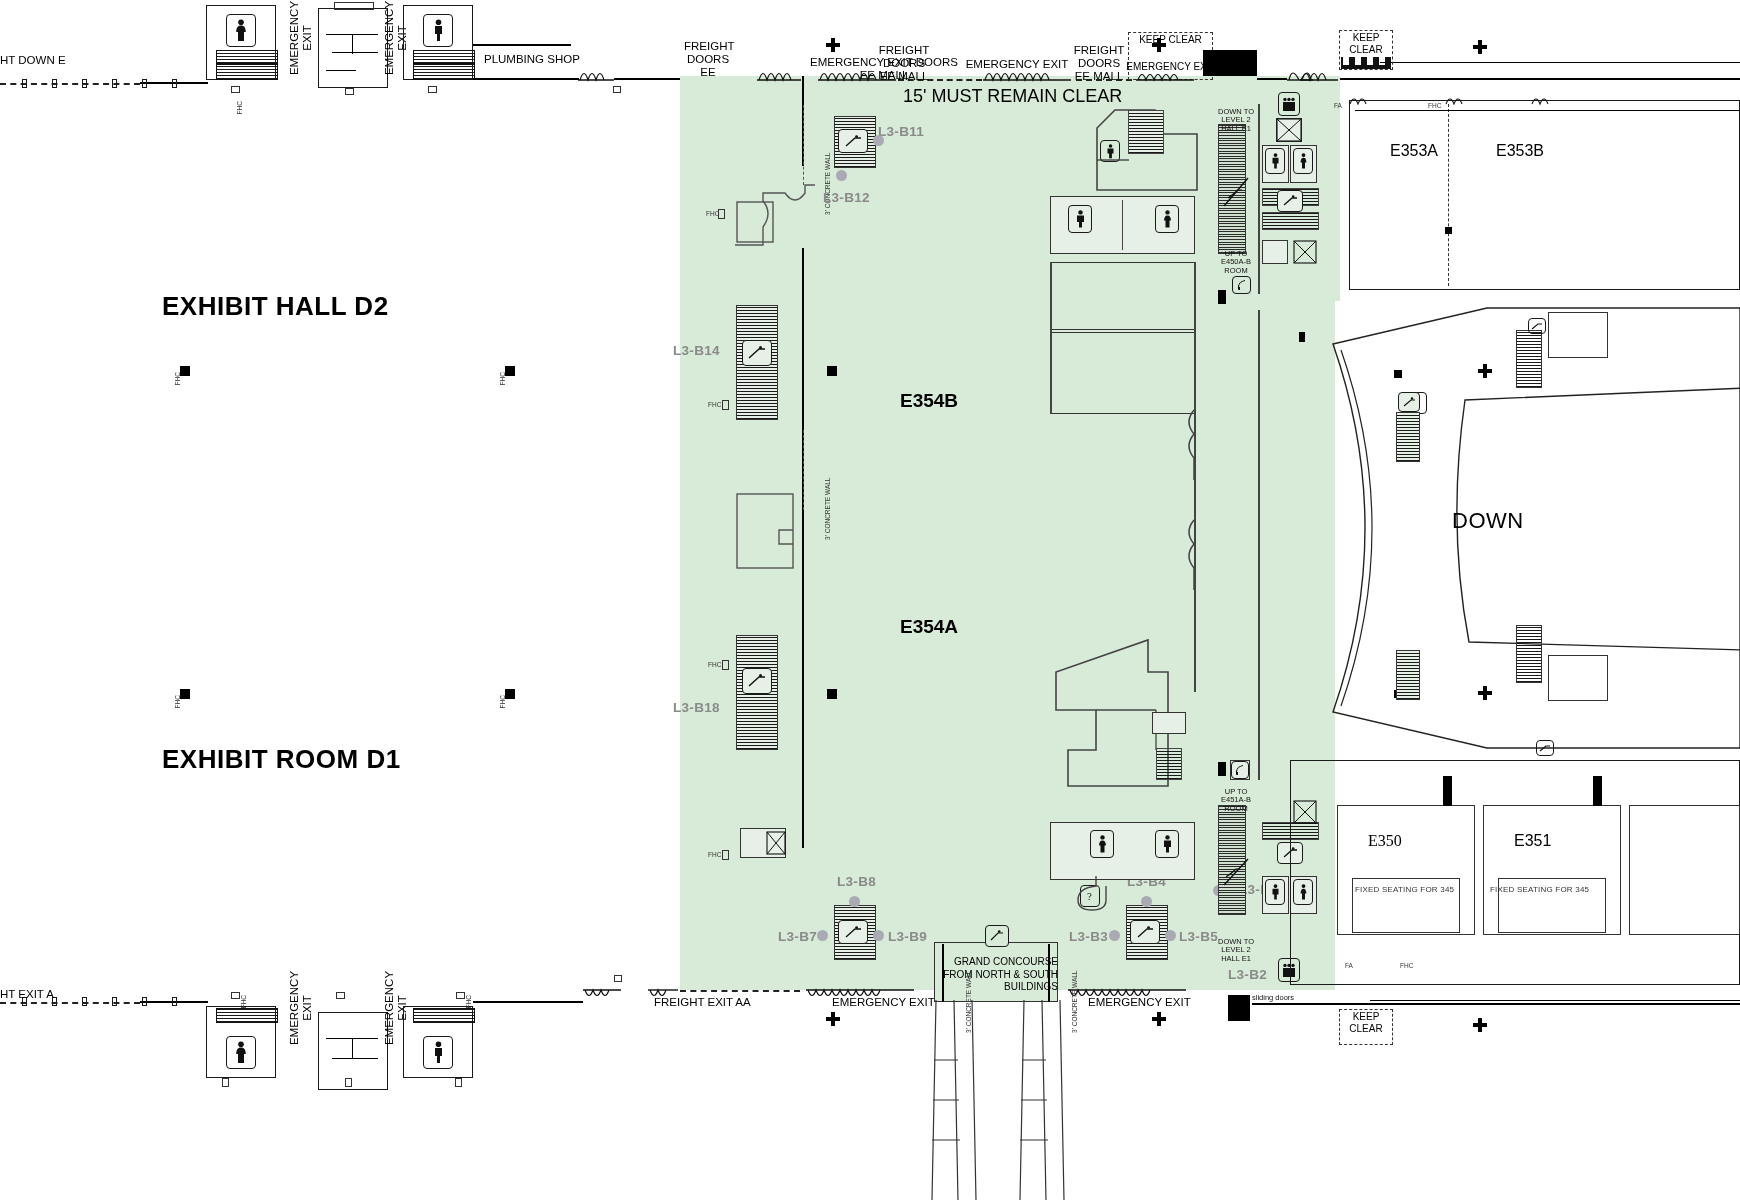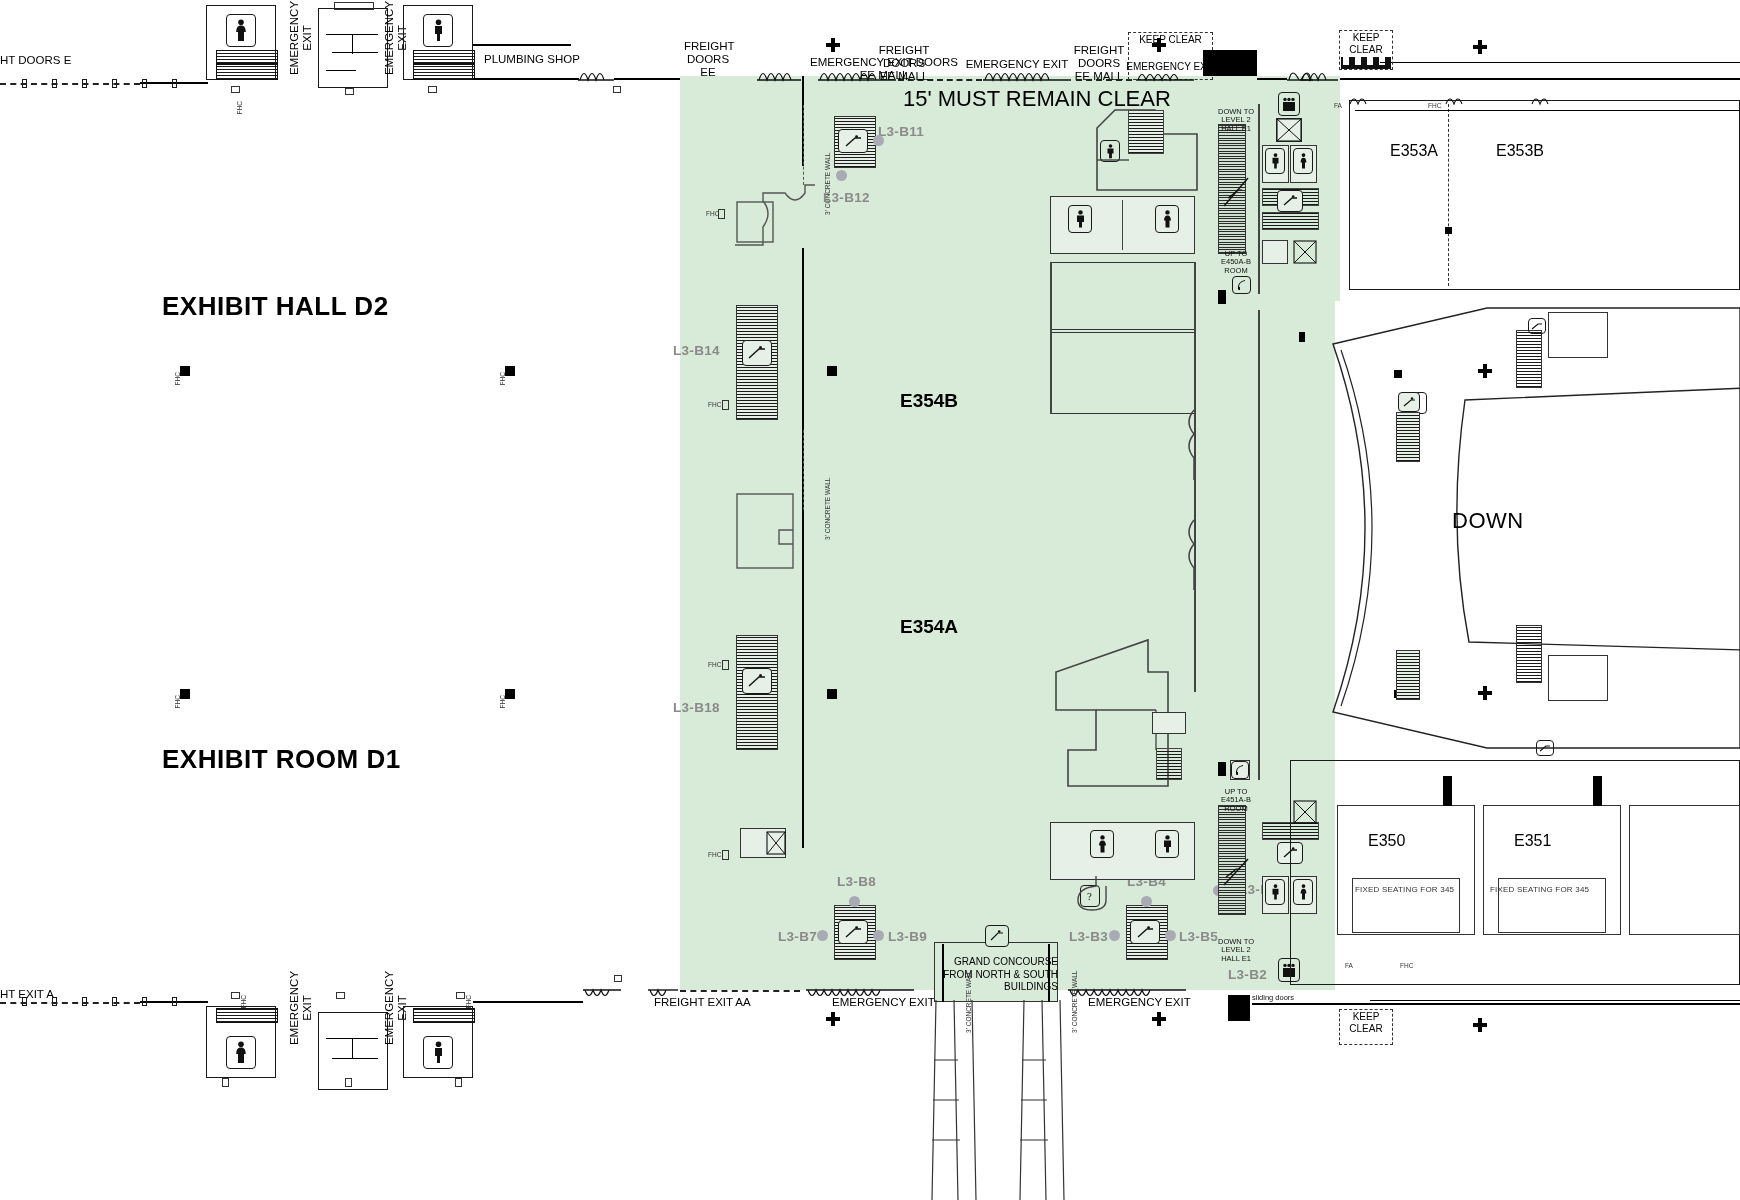--- a/index.html
+++ b/index.html
@@ -7,21 +7,21 @@
   #plan{position:relative;width:1740px;height:1200px;background:#ffffff;}
   .abs{position:absolute;}
   
   .greenzone{background:#d8ead8;}
   
   .t{position:absolute;white-space:pre;color:#000;line-height:1.15;}
   .hall-title{font-size:26px;font-weight:bold;letter-spacing:.5px;}
   .room-big{font-size:19px;font-weight:bold;}
   .room-mid{font-size:16px;}
   .room-sm{font-size:8px;letter-spacing:.2px;color:#333;margin-top:29px;}
-  .mustclear{font-size:22px;}
+  .mustclear{font-size:18px;}
   .doorlabel{font-size:11.5px;text-align:center;}
   .doorlabel.sm{font-size:10px;}
   .tiny{font-size:6.5px;color:#333;}
   .tiny2{font-size:7.5px;color:#111;}
   .bth{font-size:13.5px;font-weight:bold;color:#8a8a8a;letter-spacing:.3px;}
   .vlabel{font-size:11.5px;text-align:center;transform-origin:0 0;}
   .rot90{transform:rotate(-90deg);}
   .stage{font-size:22px;letter-spacing:.5px;}
   .keepclear-txt{font-size:10px;text-align:center;}
   .concourse{font-size:10px;text-align:right;line-height:1.25;}
@@ -57,21 +57,21 @@
 
   <div class="abs dash-h" style="left:0px;top:83px;width:140px;"></div>
   <div class="abs h-line2" style="left:140px;top:82px;width:68px;"></div>
 
   <div class="abs box" style="left:22px;top:79px;width:5px;height:9px;"></div>
   <div class="abs box" style="left:52px;top:79px;width:5px;height:9px;"></div>
   <div class="abs box" style="left:82px;top:79px;width:5px;height:9px;"></div>
   <div class="abs box" style="left:112px;top:79px;width:5px;height:9px;"></div>
   <div class="abs box" style="left:142px;top:79px;width:5px;height:9px;"></div>
   <div class="abs box" style="left:172px;top:79px;width:5px;height:9px;"></div>
-  <div class="t doorlabel" style="left:0px;top:54px;">HT DOORS E</div>
+  <div class="t doorlabel" style="left:0px;top:54px;">HT DOWN E</div>
 
   <div class="abs box" style="left:206px;top:5px;width:70px;height:75px;"></div>
   <div class="abs icon-box" style="left:226px;top:14px;width:30px;height:33px;">
     <svg width="14" height="24" viewBox="0 0 14 24">
         <circle cx="7" cy="3.3" r="2.8" fill="#111"></circle>
         <path d="M7 6.6 C3.5 6.6 2.4 9 2.2 13 L4 13 L4 22 L10 22 L10 13 L11.8 13 C11.6 9 10.5 6.6 7 6.6 Z" fill="#111"></path>
       </svg>
   </div>
   <div class="abs hatch" style="left:216px;top:50px;width:60px;height:12px;border:1px solid #111;"></div>
   <div class="abs hatch" style="left:216px;top:64px;width:60px;height:14px;border:1px solid #111;"></div>
@@ -527,21 +527,21 @@
         <path d="M1 7 L7 2 L11 2" stroke="#111" stroke-width="1.1" fill="none"></path>
       </svg>
   </div>
   <div class="abs box-thin" style="left:1548px;top:312px;width:60px;height:46px;"></div>
   <div class="abs box-thin" style="left:1548px;top:655px;width:60px;height:46px;"></div>
 
   <div class="abs box" style="left:1290px;top:760px;width:450px;height:225px;"></div>
   <div class="abs box-thin" style="left:1337px;top:805px;width:138px;height:130px;"></div>
   <div class="abs box-thin" style="left:1483px;top:805px;width:138px;height:130px;"></div>
   <div class="abs box-thin" style="left:1629px;top:805px;width:111px;height:130px;"></div>
-  <div class="t room-mid" style="left:1368px;top:832px;">E350</div>
+  <div class="t room-mid" style="left:1368px;top:832px;font-family:Liberation Serif, serif;">E350</div>
   <div class="t room-sm" style="left:1355px;top:856px;">FIXED SEATING FOR 345</div>
   <div class="t room-mid" style="left:1514px;top:832px;">E351</div>
   <div class="t room-sm" style="left:1490px;top:856px;">FIXED SEATING FOR 345</div>
   <div class="abs box-thin" style="left:1352px;top:878px;width:108px;height:55px;"></div>
   <div class="abs box-thin" style="left:1498px;top:878px;width:108px;height:55px;"></div>
   <div class="abs box-fill" style="left:1443px;top:776px;width:9px;height:30px;"></div>
   <div class="abs box-fill" style="left:1593px;top:776px;width:9px;height:30px;"></div>
   <div class="t tiny" style="left:1345px;top:962px;">FA</div>
   <div class="t tiny" style="left:1400px;top:962px;">FHC</div>
 

